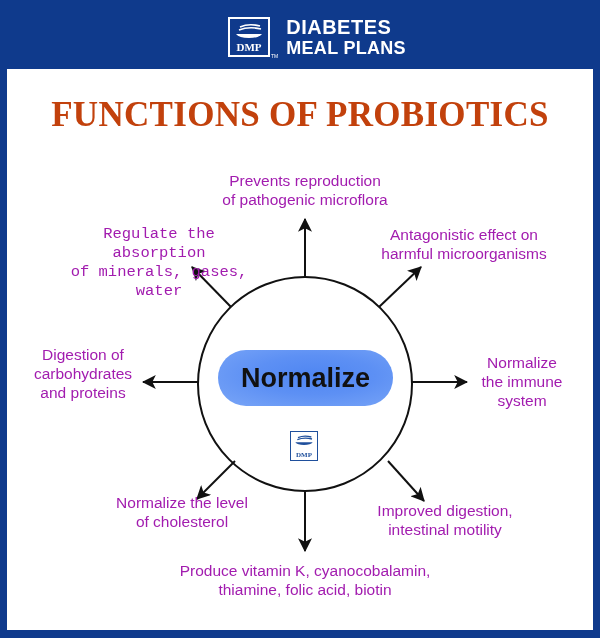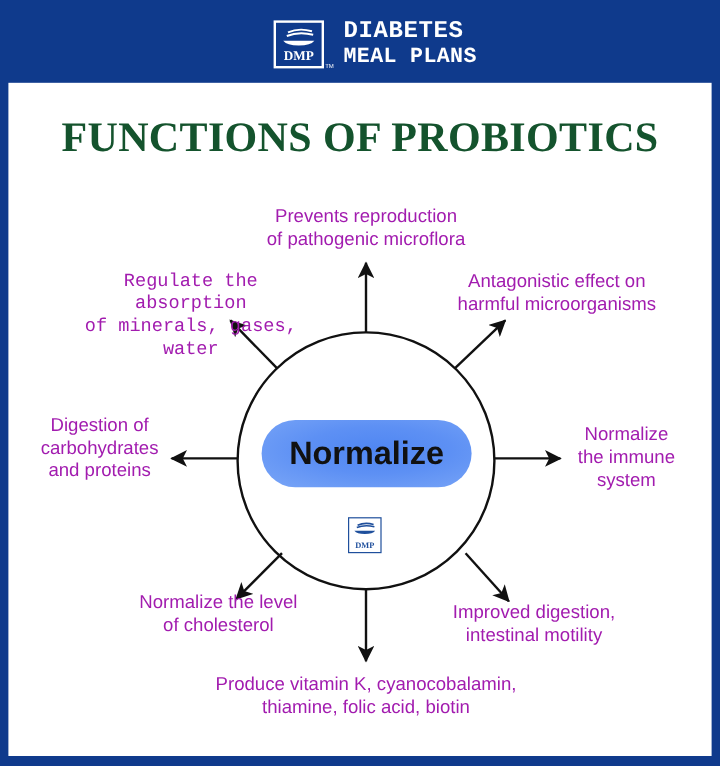--- a/index.html
+++ b/index.html
@@ -24,35 +24,35 @@
   }
   .logo-box svg { position: absolute; left: 4px; top: 4px; }
   .logo-box .dmp {
     position: absolute; left: 0; right: 0; bottom: 2px;
     text-align: center; color: #fff;
     font-family: "Liberation Serif", serif; font-weight: bold; font-size: 11px;
   }
   .tm { color: #fff; font-size: 5px; align-self: flex-end; margin-left: 1px; }
   .logo-text {
     margin-left: 8px; color: #fff;
-    font-family: Liberation Mono, monospace; font-weight: bold;
+    font-family: Liberation Sans, sans-serif; font-weight: bold;
     line-height: 1;
   }
   .logo-text .l1 { font-size: 20px; letter-spacing: 0.5px; }
   .logo-text .l2 { font-size: 18px; margin-top: 2px; letter-spacing: 0.3px; }
 
   .panel {
     position: absolute; left: 7px; top: 69px; width: 586px; height: 561px;
     background: #ffffff;
   }
   .title {
     position: absolute; left: 0; top: 26px; width: 586px;
     text-align: center;
     font-family: "Liberation Serif", serif; font-weight: bold;
-    font-size: 35px; color: #14532d; letter-spacing: 0.3px;
+    font-size: 35px; color: #c2410c; letter-spacing: 0.3px;
   }
   svg.diagram { position: absolute; left: 0; top: 0; }
   .label {
     position: absolute; text-align: center; color: #a21caf;
     font-size: 15.5px; line-height: 19px; white-space: pre-line;
   }
   .pill {
     position: absolute; left: 211px; top: 281px; width: 175px; height: 56px;
     border-radius: 28px;
     background: radial-gradient(ellipse at 55% 45%, #4f86f2 0%, #5d90f4 45%, #7aa6f7 100%);

